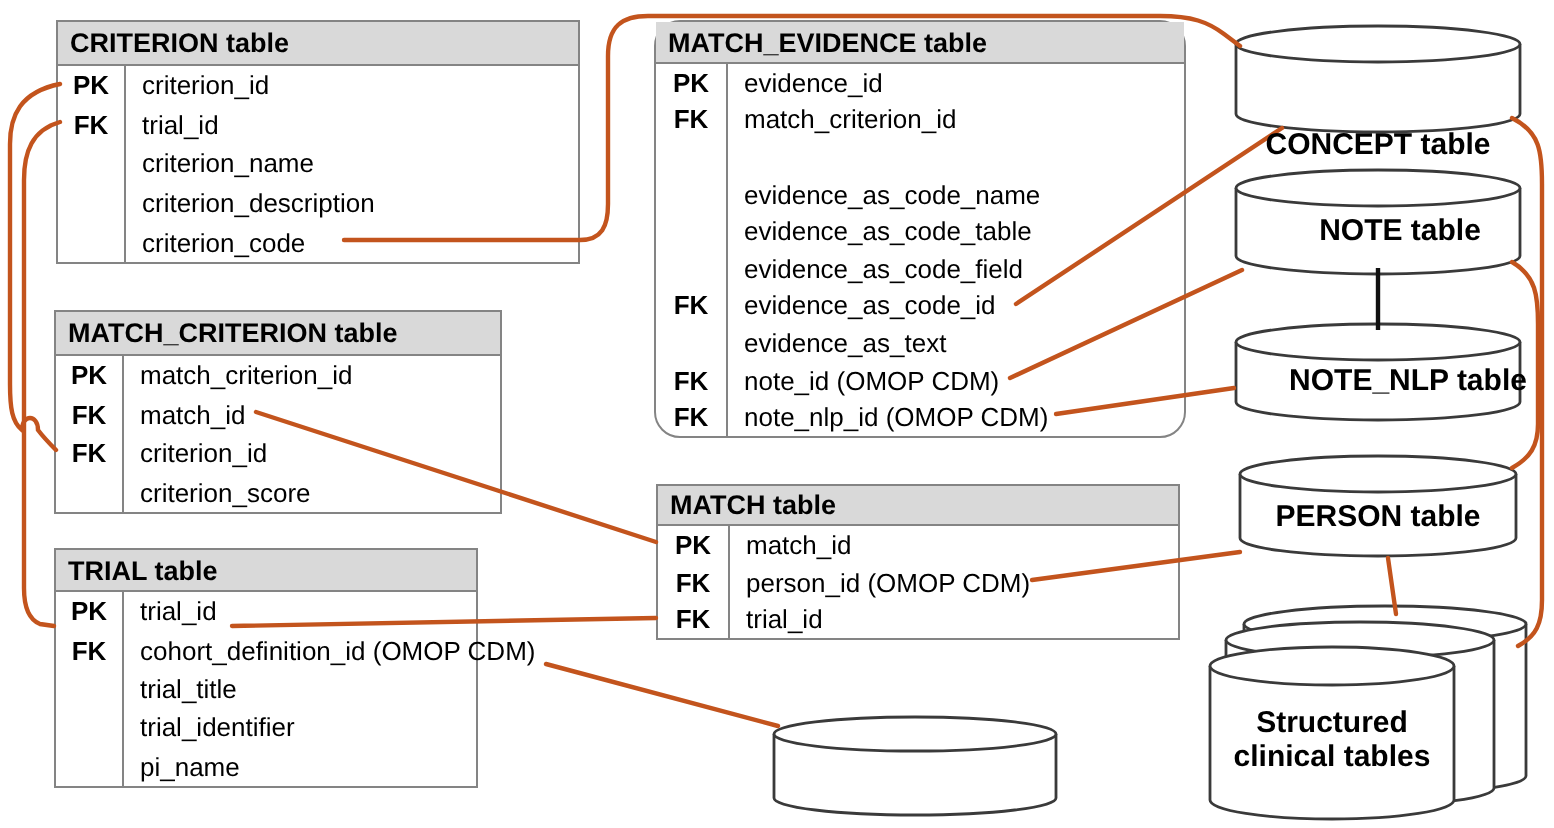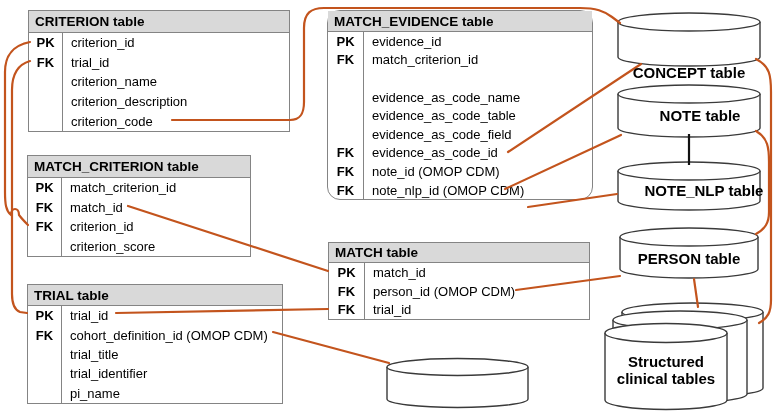--- a/index.html
+++ b/index.html
@@ -14,21 +14,21 @@
     font-size:13.5px;display:flex;align-items:center;padding:0 0 0 6px;box-sizing:border-box;
   }
   .trow{display:flex;align-items:center;font-size:13px;}
   .kcell{flex:0 0 auto;text-align:center;border-right:1px solid #848484;align-self:stretch;
          display:flex;align-items:center;justify-content:center;box-sizing:border-box;font-weight:bold;}
   .ncell{padding-left:8px;white-space:nowrap;}
   .t-criterion{left:28px;top:10px;width:262px;}
   .t-criterion .hdr{height:22px;}  .t-criterion .trow{height:19.6px;} .t-criterion .kcell{width:34px;}
   .t-match-criterion{left:27px;top:155px;width:224px;}
   .t-match-criterion .hdr{height:22px;} .t-match-criterion .trow{height:19.5px;} .t-match-criterion .kcell{width:34px;}
-  .t-trial{left:27px;top:284px;width:256px;}
+  .t-trial{left:27px;top:274px;width:212px;}
   .t-trial .hdr{height:21px;} .t-trial .trow{height:19.4px;} .t-trial .kcell{width:34px;}
   .t-match-evidence{left:327px;top:10px;width:266px;border-radius:13px;}
   .t-match-evidence .hdr{height:21px;} .t-match-evidence .trow{height:18.6px;} .t-match-evidence .kcell{width:36px;}
   .t-match{left:328px;top:242px;width:262px;}
   .t-match .hdr{height:20px;} .t-match .trow{height:18.8px;} .t-match .kcell{width:36px;}
   
   #wires{position:absolute;left:0;top:0;pointer-events:none;}
   
   .cyl-label{
     position:absolute;display:flex;align-items:center;justify-content:center;text-align:center;
@@ -137,20 +137,24 @@
     </div>
     <div class="trow">
       <span class="kcell"></span>
       <span class="ncell">evidence_as_code_field</span>
     </div>
     <div class="trow">
       <span class="kcell">FK</span>
       <span class="ncell">evidence_as_code_id</span>
     </div>
     <div class="trow">
+      <span class="kcell"></span>
+      <span class="ncell">evidence_as_text</span>
+    </div>
+    <div class="trow">
       <span class="kcell">FK</span>
       <span class="ncell">note_id (OMOP CDM)</span>
     </div>
     <div class="trow">
       <span class="kcell">FK</span>
       <span class="ncell">note_nlp_id (OMOP CDM)</span>
     </div>
   </div>
 
   <div class="etable t-match">

